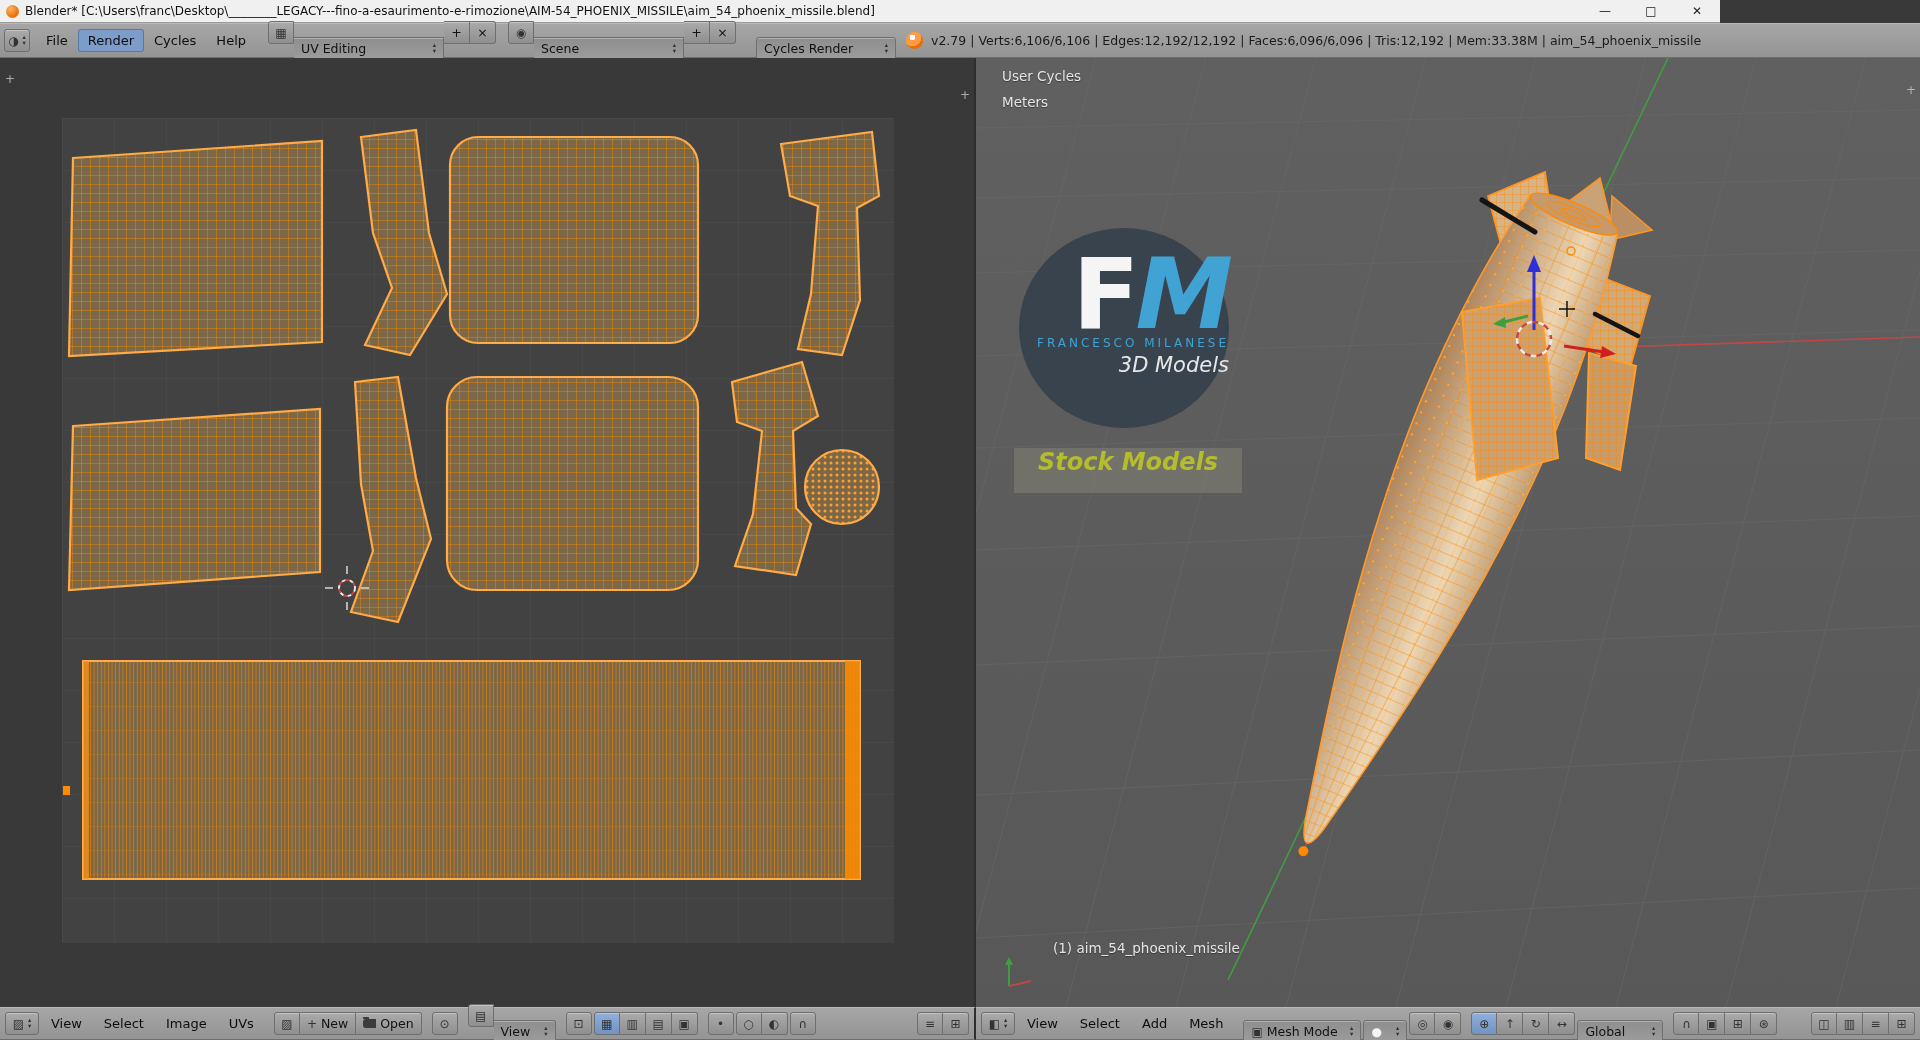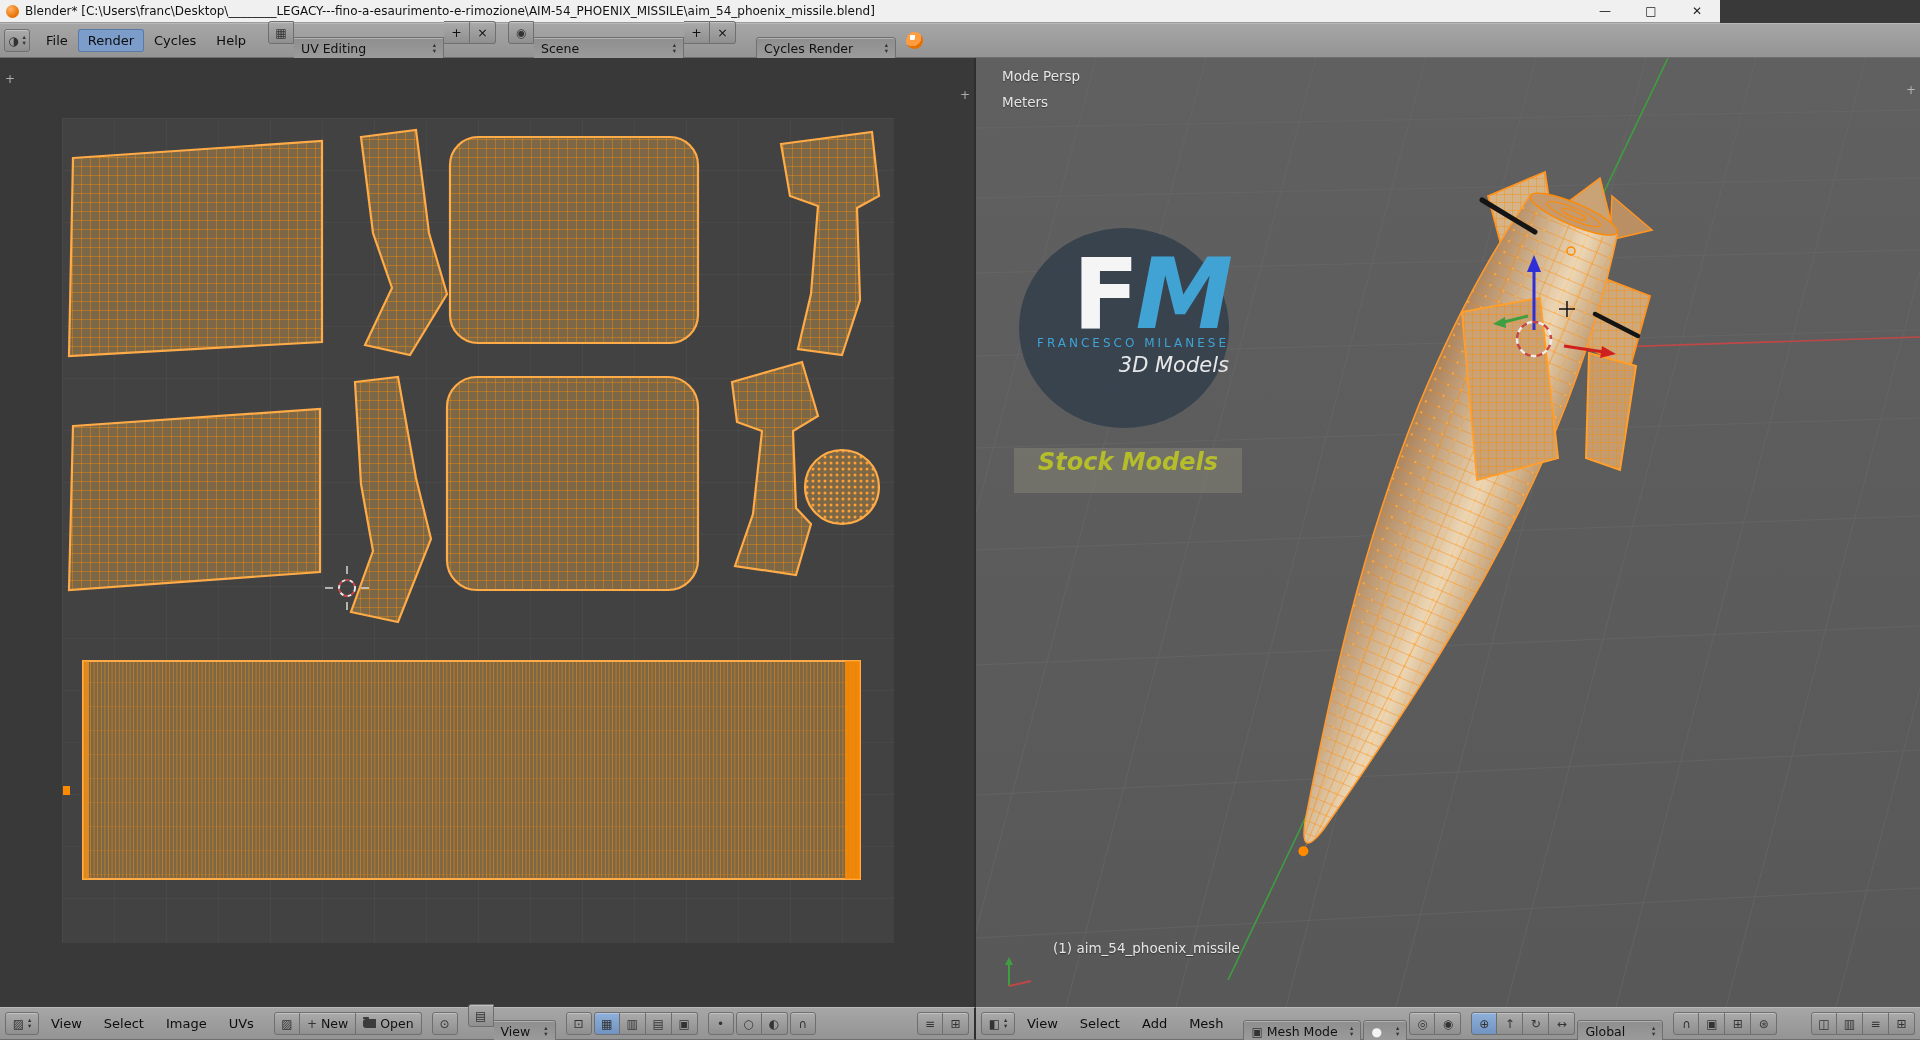--- a/index.html
+++ b/index.html
@@ -125,20 +125,21 @@
   <span class="sp20"></span>
   <span class="sel" style="width:140px">
       <span>Cycles Render</span>
       <span class="grow"></span>
       <span class="ud">
         <i>▴</i>
         <i>▾</i>
       </span>
     </span>
   <span class="blogo"></span>
+  <span class="stats">v2.79 | Verts:6,106/6,106 | Edges:12,192/12,192 | Faces:6,096/6,096 | Tris:12,192 | Mem:33.38M | aim_54_phoenix_missile</span>
 </div>
 
 <div class="workspace">
 
   <div class="uv-pane">
     <svg width="976" height="949">
       <defs>
         <pattern id="gridP" x="62" y="60" width="52" height="52" patternUnits="userSpaceOnUse">
           <path d="M52 0H0V52" fill="none" stroke="#4e4e4e" stroke-width="1"></path>
         </pattern>
@@ -287,21 +288,21 @@
         <circle cx="595" cy="193" r="4" fill="none" stroke="#ff8a00" stroke-width="1.5"></circle>
       </g>
 
       <g stroke-width="2">
         <line x1="33" y1="928" x2="33" y2="905" style="stroke:var(--axis-green,#3f9e3f)"></line>
         <polygon points="33,899 29,907 37,907" style="fill:var(--axis-green,#3f9e3f)"></polygon>
         <line x1="33" y1="928" x2="55" y2="923" style="stroke:var(--axis-red,#c14747)"></line>
       </g>
     </svg>
 
-    <div class="ovl" style="left:26px;top:10px">Mode Persp</div>
+    <div class="ovl" style="left:26px;top:10px">User Cycles</div>
     <div class="ovl" style="left:26px;top:36px">Meters</div>
     <div class="ovl" style="left:77px;top:882px">(1) aim_54_phoenix_missile</div>
     <div class="corner-plus" style="left:930px;top:25px">+</div>
 
     <div class="fm-logo">
       <div class="fm-letters"><span class="f">F</span><span class="m">M</span></div>
       <div class="fm-studio">FRANCESCO MILANESE</div>
       <div class="fm-tagline">3D Models</div>
     </div>
     <div class="stock-badge">

